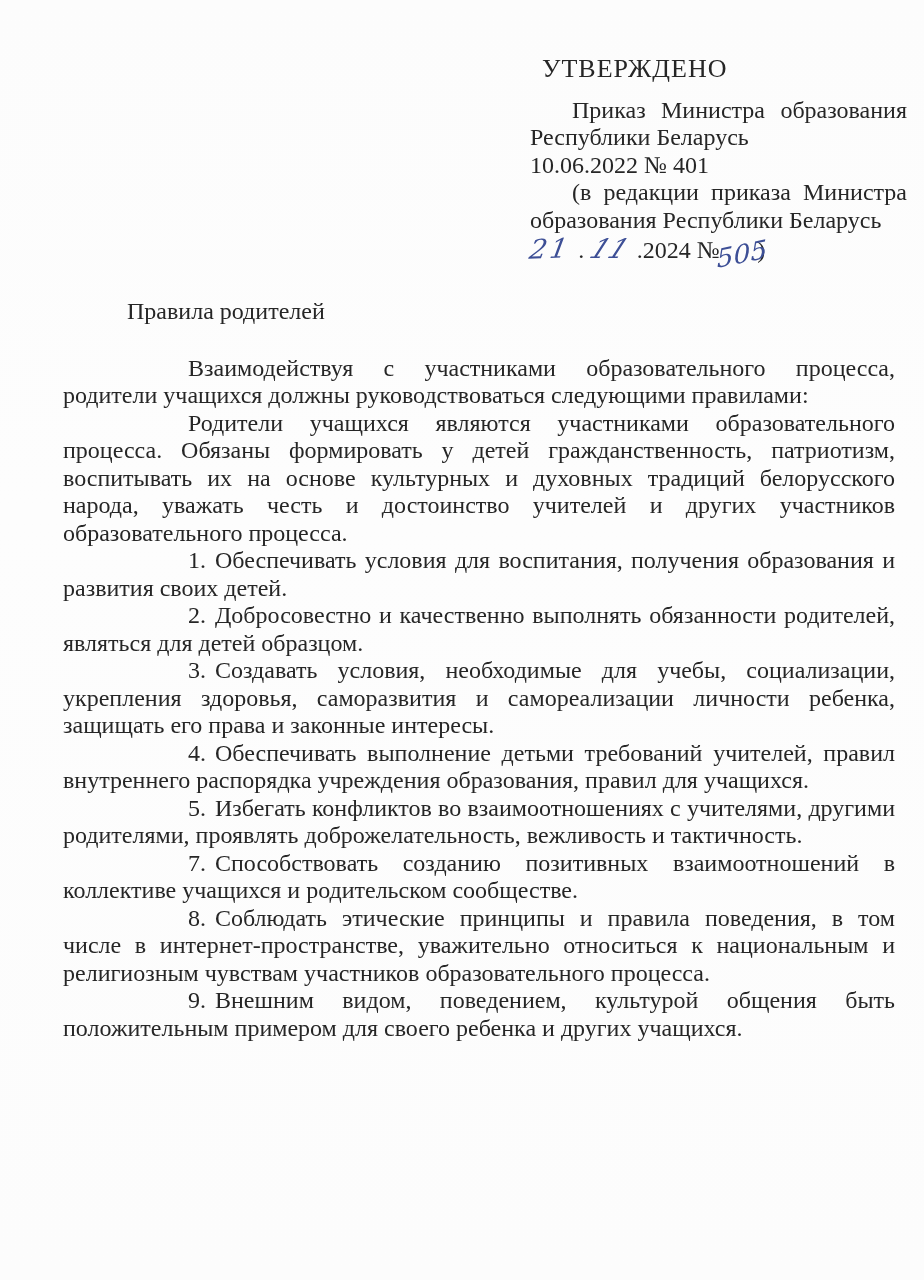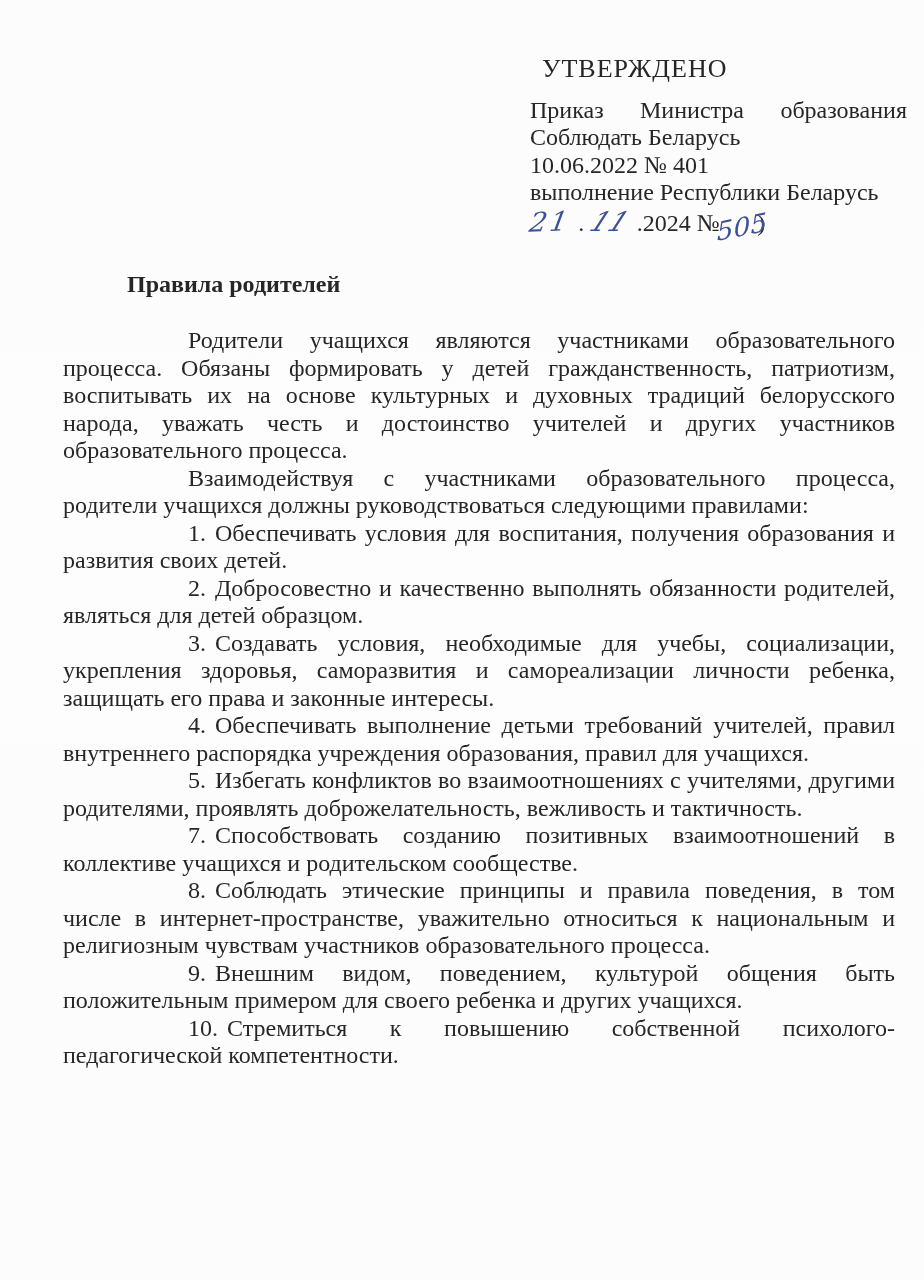--- a/index.html
+++ b/index.html
@@ -33,20 +33,21 @@
     margin-left: 12px;
     margin-bottom: 14px;
     white-space: nowrap;
   }
   .approval-line {
     text-align: left;
   }
   .approval-line.stretch {
     text-align: justify;
     text-align-last: justify;
+    margin-left: 42px;
   }
   .date-line {
     margin-top: 1px;
     height: 36px;
     white-space: nowrap;
   }
   .hw {
     font-family: "DejaVu Serif", serif;
     font-style: italic;
     color: #3d4f96;
@@ -66,21 +67,21 @@
     transform: skewX(-10deg) rotate(-12deg) translateY(5px);
     margin-left: -3px;
   }
   .printed-sep { margin: 0 6px 0 8px; }
   .printed-year { margin-left: 8px; }
   .printed-close { margin-left: -9px; }
 
   
   .doc-title {
     font-size: 24px;
-    font-weight: bold;
+    font-weight: normal;
     line-height: 27.5px;
     margin: 27px 0 0 64px;
   }
 
   
   .doc-body {
     margin-top: 29px;
     font-size: 24px;
     line-height: 27.5px;
     text-align: justify;
@@ -92,38 +93,38 @@
   .rule-num { margin-right: 9px; }
 </style>
 </head>
 <body>
 
 <div class="page">
 
   <div class="approval">
     <div class="approval-status">УТВЕРЖДЕНО</div>
     <div class="approval-line stretch">Приказ Министра образования</div>
-    <div class="approval-line">Соблюдать Беларусь</div>
+    <div class="approval-line">Республики Беларусь</div>
     <div class="approval-line">10.06.2022 № 401</div>
-    <div class="approval-line">выполнение Республики Беларусь</div>
+    <div class="approval-line stretch">(в редакции приказа Министра</div>
+    <div class="approval-line">образования Республики Беларусь</div>
     <div class="date-line">
       <span class="hw">21</span><span class="printed-sep">.</span><span class="hw hw-month">11</span><span class="printed-year">.2024 №</span><span class="hw hw-number">505</span><span class="printed-close">)</span>
     </div>
   </div>
 
   <h1 class="doc-title">Правила родителей</h1>
 
   <div class="doc-body">
+    <p>Взаимодействуя с участниками образовательного процесса, родители учащихся должны руководствоваться следующими правилами:</p>
     <p>Родители учащихся являются участниками образовательного процесса. Обязаны формировать у детей гражданственность, патриотизм, воспитывать их на основе культурных и духовных традиций белорусского народа, уважать честь и достоинство учителей и других участников образовательного процесса.</p>
-    <p>Взаимодействуя с участниками образовательного процесса, родители учащихся должны руководствоваться следующими правилами:</p>
 
     <p class="rule"><span class="rule-num">1.</span><span>Обеспечивать условия для воспитания, получения образования и развития своих детей.</span></p>
     <p class="rule"><span class="rule-num">2.</span><span>Добросовестно и качественно выполнять обязанности родителей, являться для детей образцом.</span></p>
     <p class="rule"><span class="rule-num">3.</span><span>Создавать условия, необходимые для учебы, социализации, укрепления здоровья, саморазвития и самореализации личности ребенка, защищать его права и законные интересы.</span></p>
     <p class="rule"><span class="rule-num">4.</span><span>Обеспечивать выполнение детьми требований учителей, правил внутреннего распорядка учреждения образования, правил для учащихся.</span></p>
     <p class="rule"><span class="rule-num">5.</span><span>Избегать конфликтов во взаимоотношениях с учителями, другими родителями, проявлять доброжелательность, вежливость и тактичность.</span></p>
     <p class="rule"><span class="rule-num">7.</span><span>Способствовать созданию позитивных взаимоотношений в коллективе учащихся и родительском сообществе.</span></p>
     <p class="rule"><span class="rule-num">8.</span><span>Соблюдать этические принципы и правила поведения, в том числе в интернет-пространстве, уважительно относиться к национальным и религиозным чувствам участников образовательного процесса.</span></p>
     <p class="rule"><span class="rule-num">9.</span><span>Внешним видом, поведением, культурой общения быть положительным примером для своего ребенка и других учащихся.</span></p>
-    <p class="rule"><span class="rule-num">10.</span><span>Стремиться к повышению собственной психолого-педагогической компетентности.</span></p>
   </div>
 
 </div>
 
 </body></html>

